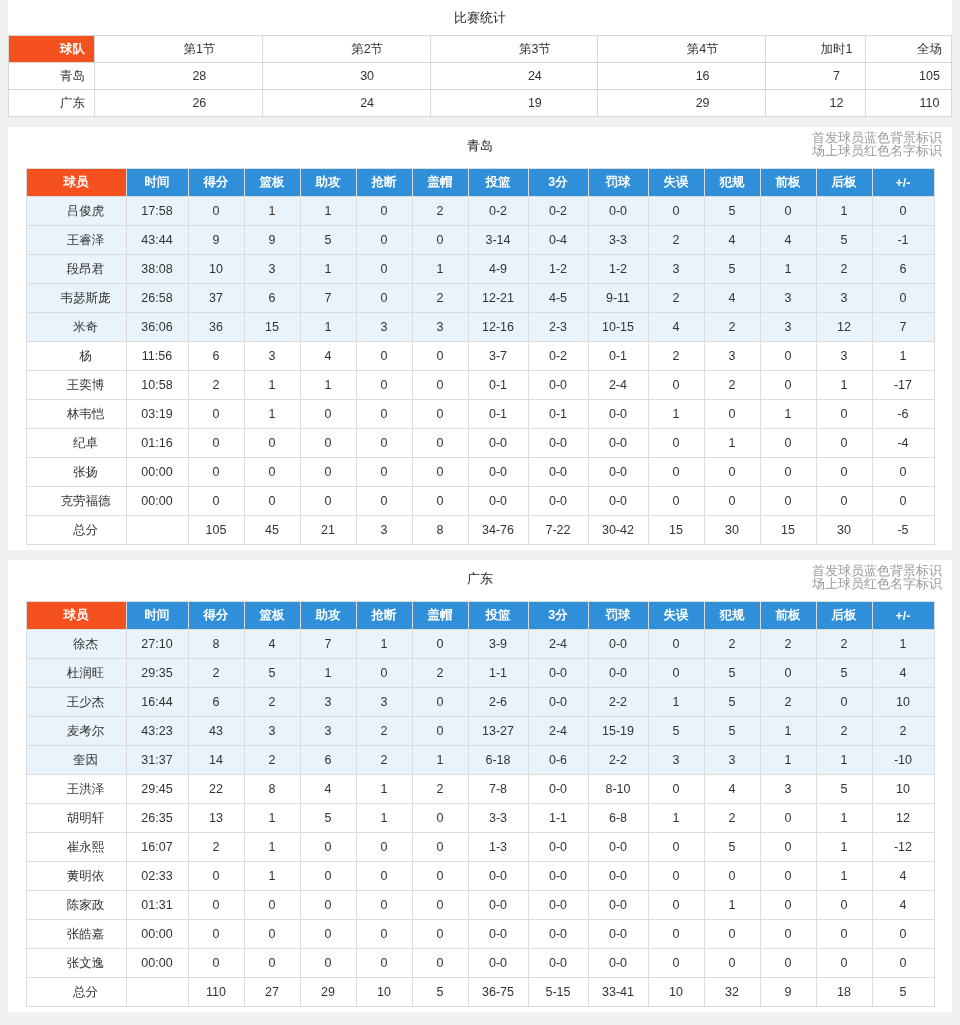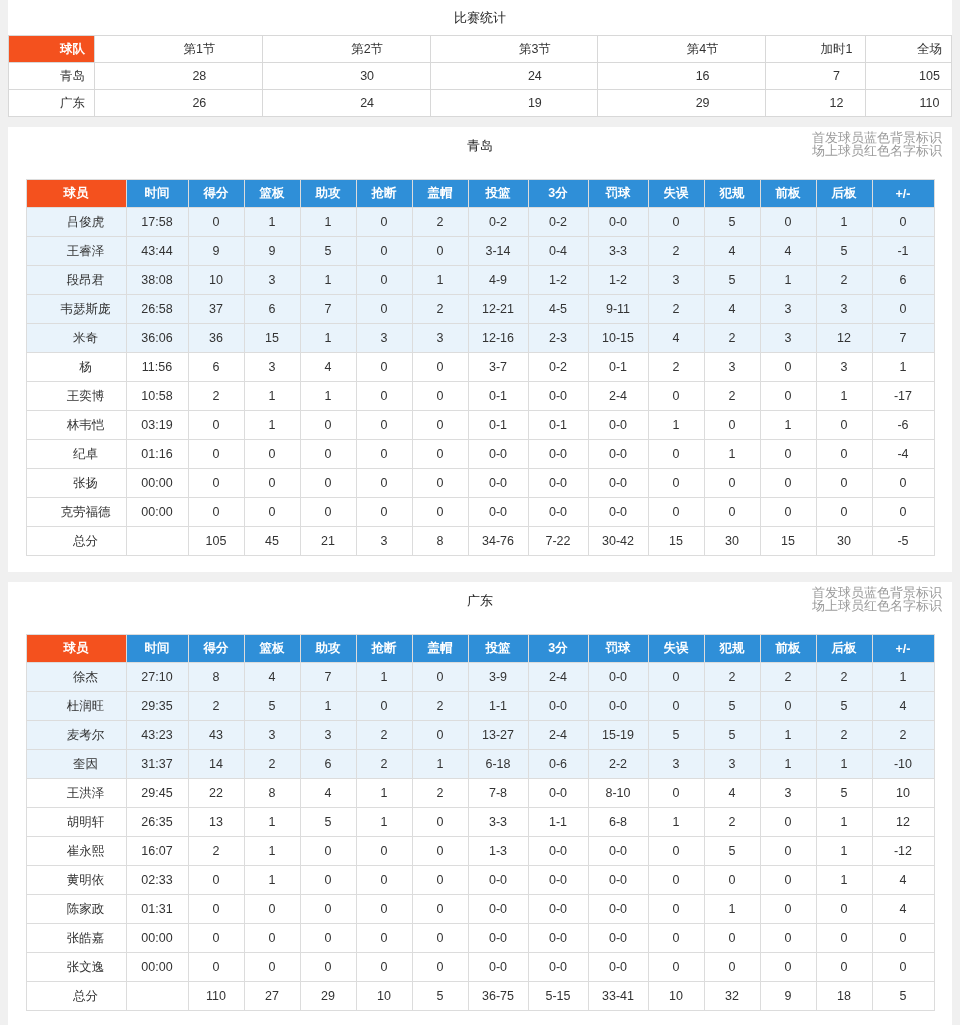--- a/index.html
+++ b/index.html
@@ -62,21 +62,21 @@
   }
   .legend {
     position: absolute;
     right: 10px;
     top: 4px;
     font-size: 13px;
     color: #9a9a9a;
     line-height: 13px;
     text-align: right;
   }
-  table.box { width: 772px; margin: 14px auto; table-layout: fixed; }
+  table.box { width: 772px; margin: 3px auto; table-layout: fixed; }
   table.box th, table.box td {
     border: 1px solid #dcdcdc;
     text-align: center;
     font-size: 12.5px;
     height: 29px;
     color: #333;
     font-weight: normal;
     background: #fff;
     overflow: hidden;
     white-space: nowrap;
@@ -474,20 +474,37 @@
               <td>1-1</td>
               <td>0-0</td>
               <td>0-0</td>
               <td>0</td>
               <td>5</td>
               <td>0</td>
               <td>5</td>
               <td>4</td>
             </tr>
             <tr class="starter">
+              <td class="col-player">王少杰</td>
+              <td>16:44</td>
+              <td>6</td>
+              <td>2</td>
+              <td>3</td>
+              <td>3</td>
+              <td>0</td>
+              <td>2-6</td>
+              <td>0-0</td>
+              <td>2-2</td>
+              <td>1</td>
+              <td>5</td>
+              <td>2</td>
+              <td>0</td>
+              <td>10</td>
+            </tr>
+            <tr class="starter">
               <td class="col-player">麦考尔</td>
               <td>43:23</td>
               <td>43</td>
               <td>3</td>
               <td>3</td>
               <td>2</td>
               <td>0</td>
               <td>13-27</td>
               <td>2-4</td>
               <td>15-19</td>

